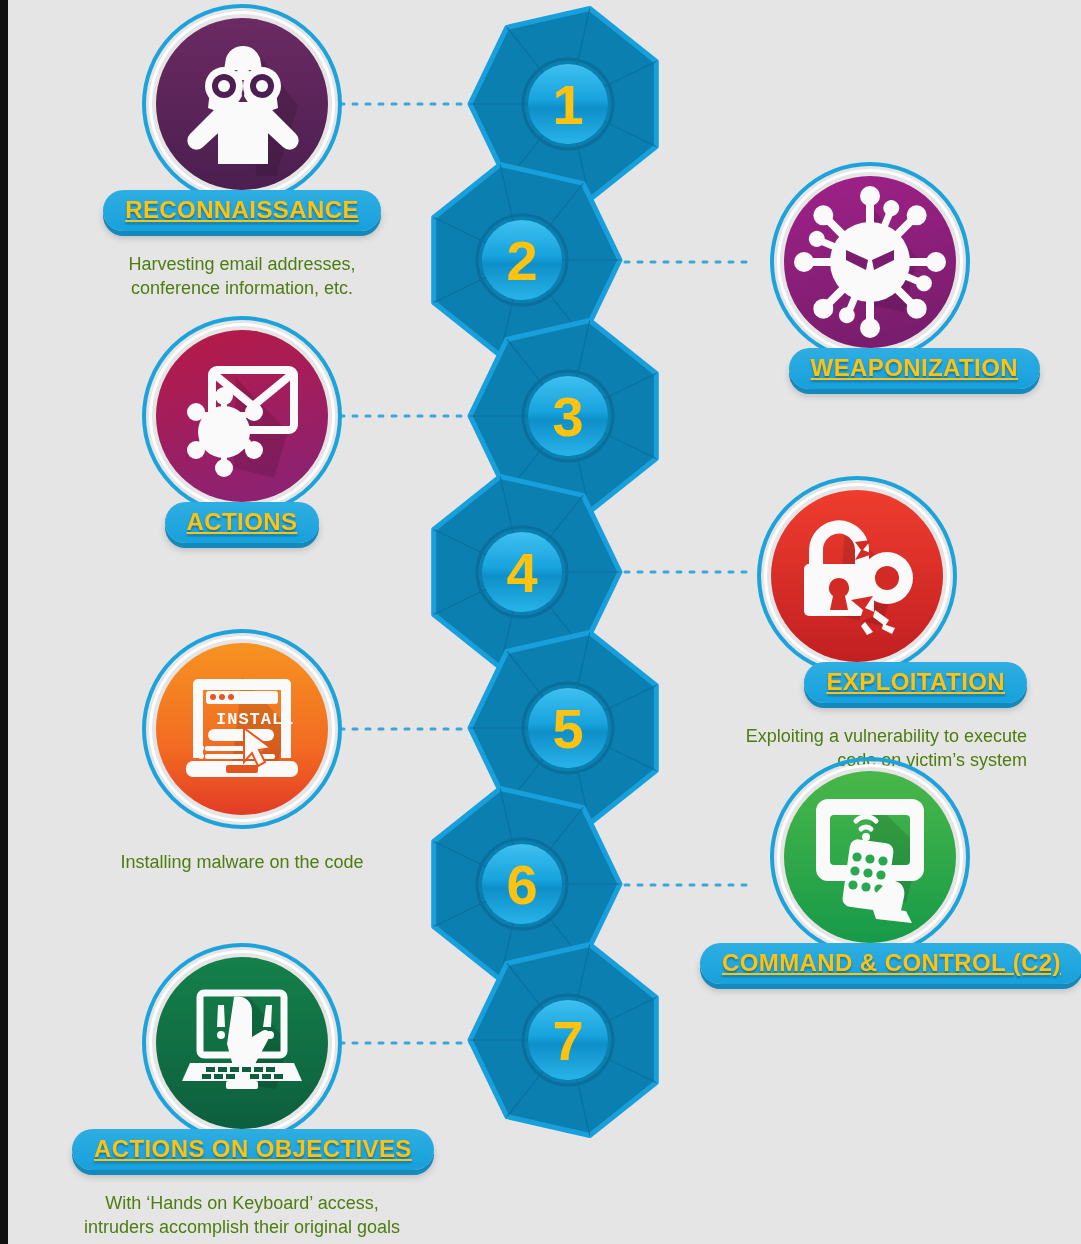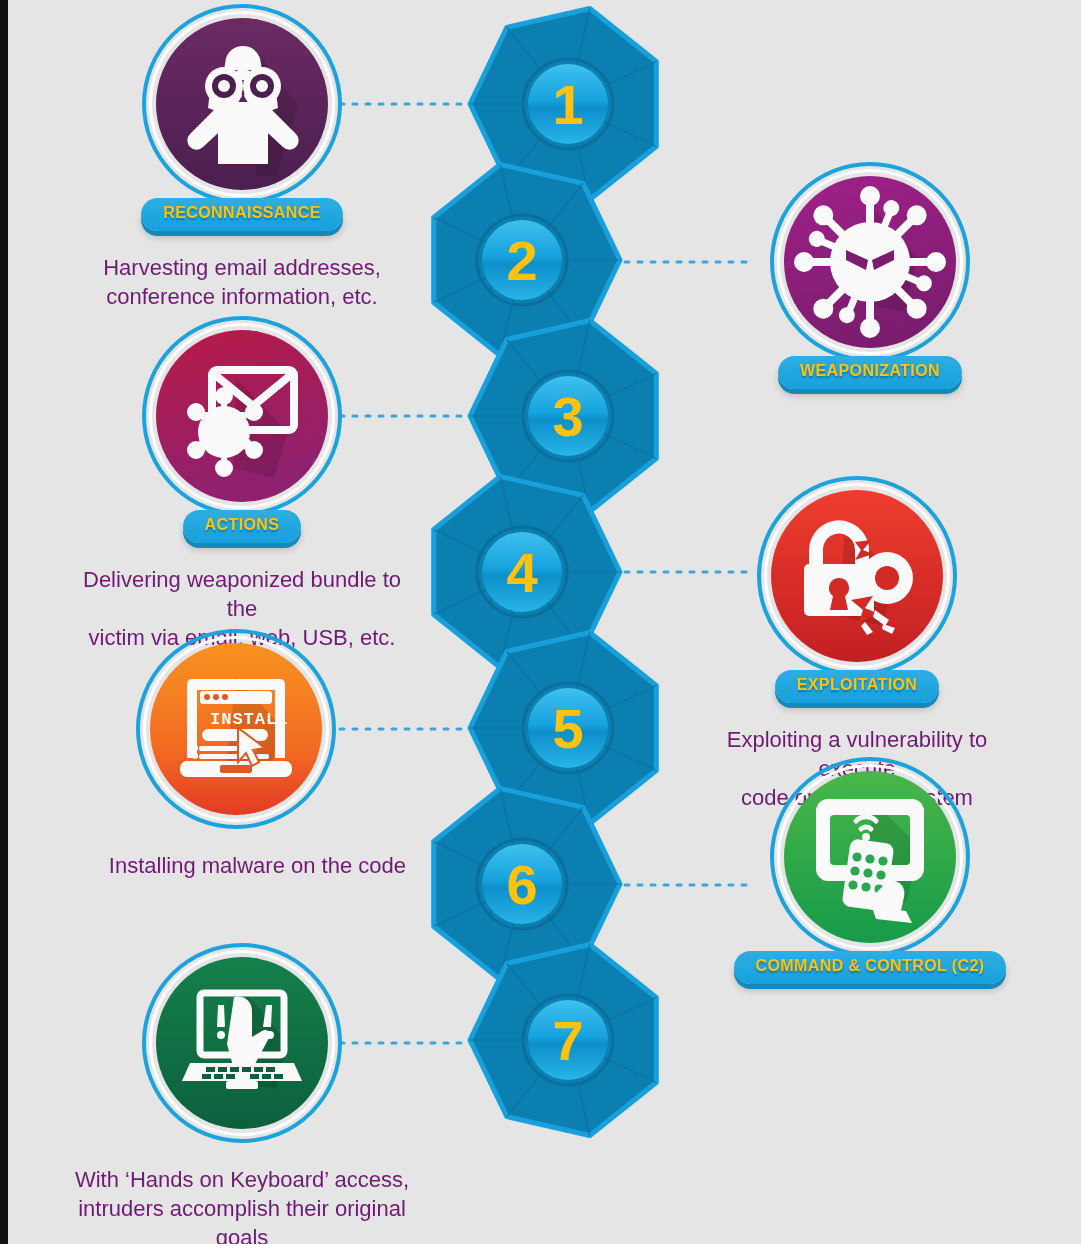--- a/index.html
+++ b/index.html
@@ -12,21 +12,21 @@
   #stage{position:relative;width:1081px;height:1244px;overflow:hidden;background:#e5e5e5;}
   .edge-strip{position:absolute;left:0;top:0;width:8px;height:1244px;background:#111111;z-index:60;}
 
   
   #chain{position:absolute;left:430px;top:0;width:230px;height:1160px;z-index:5;}
   #connectors{position:absolute;left:0;top:0;width:1081px;height:1244px;z-index:4;}
 
   
   .node{position:absolute;width:340px;z-index:10;}
   .node.left{text-align:center;}
-  .node.right{text-align:center;}
+  .node.right{text-align:right;}
 
   .badge-wrap{position:relative;width:200px;height:200px;margin:0 auto;}
   .badge-ring{
     position:absolute;left:0;top:0;width:200px;height:200px;border-radius:50%;
     border:4px solid #1ca3dc;box-sizing:border-box;
   }
   .badge-ring2{
     position:absolute;left:7px;top:7px;width:186px;height:186px;border-radius:50%;
     border:3px solid #ffffff;box-sizing:border-box;
   }
@@ -39,26 +39,26 @@
   .pill{
     position:relative;display:inline-block;
     background:linear-gradient(#2eaee2,#17a0dc);
     border-radius:22px;
     padding:7px 22px 9px 22px;
     box-shadow:0 5px 0 #1489bb, 0 7px 7px rgba(0,0,0,.18);
     margin-top:-14px;
     z-index:12;
   }
   .pill span{
-    color:#ffc20e;font-size:16px;letter-spacing:.4px;font-weight:700;
+    color:#ffc20e;font-size:24px;letter-spacing:.4px;font-weight:700;
     text-shadow:0 2px 2px rgba(0,60,90,.45);
-    white-space:nowrap;display:block;line-height:1.05;
+    white-space:nowrap;display:block;line-height:1.05;text-decoration:underline;
   }
   .desc{
-    margin-top:22px;color:#701a75;font-size:22px;line-height:1.32;
+    margin-top:22px;color:#4d7c0f;font-size:18px;line-height:1.32;
     font-family:"Liberation Sans", sans-serif;font-weight:400;
   }
 </style>
 </head>
 <body>
 
 <div id="stage">
 
   <div class="edge-strip"></div>
 
@@ -264,24 +264,23 @@
             </g>
           </g>
         </svg>
       </div>
       <div class="badge-ring2"></div>
       <div class="badge-ring"></div>
     </div>
     <div class="pill">
       <span>ACTIONS</span>
     </div>
-    <div class="desc">Delivering weaponized bundle to the<br>victim via email, web, USB, etc.</div>
-  </div>
-
-  <div class="node left" style="left:66px;top:629px;text-align:right;">
+  </div>
+
+  <div class="node left" style="left:72px;top:629px;">
     <div class="badge-wrap">
       <div class="badge-disc">
         <svg viewBox="0 0 172 172">
           <defs>
               <linearGradient id="g5" x1="0" y1="0" x2="0" y2="1">
             <stop offset="0%" stop-color="#f79321"></stop>
                 <stop offset="62%" stop-color="#f26a22"></stop>
                 <stop offset="100%" stop-color="#e23b25"></stop>
           </linearGradient>
             </defs>
@@ -356,20 +355,23 @@
               <path d="M62 48 l6 0 1 22 -8 0z"></path>
                 <circle cx="65" cy="78" r="4"></circle>
               <path d="M106 48 l6 0 -1 22 -8 0z" transform="translate(4 0)"></path>
                 <circle cx="114" cy="78" r="4"></circle>
             </g>
           </g>
         </svg>
       </div>
       <div class="badge-ring2"></div>
       <div class="badge-ring"></div>
+    </div>
+    <div class="pill">
+      <span>ACTIONS ON OBJECTIVES</span>
     </div>
     <div class="desc">With ‘Hands on Keyboard’ access,<br>intruders accomplish their original goals</div>
   </div>
 
   <div class="node right" style="left:700px;top:162px;">
     <div class="badge-wrap">
       <div class="badge-disc">
         <svg viewBox="0 0 172 172">
           <defs>
               <linearGradient id="g2" x1="0" y1="0" x2="0.25" y2="1">

